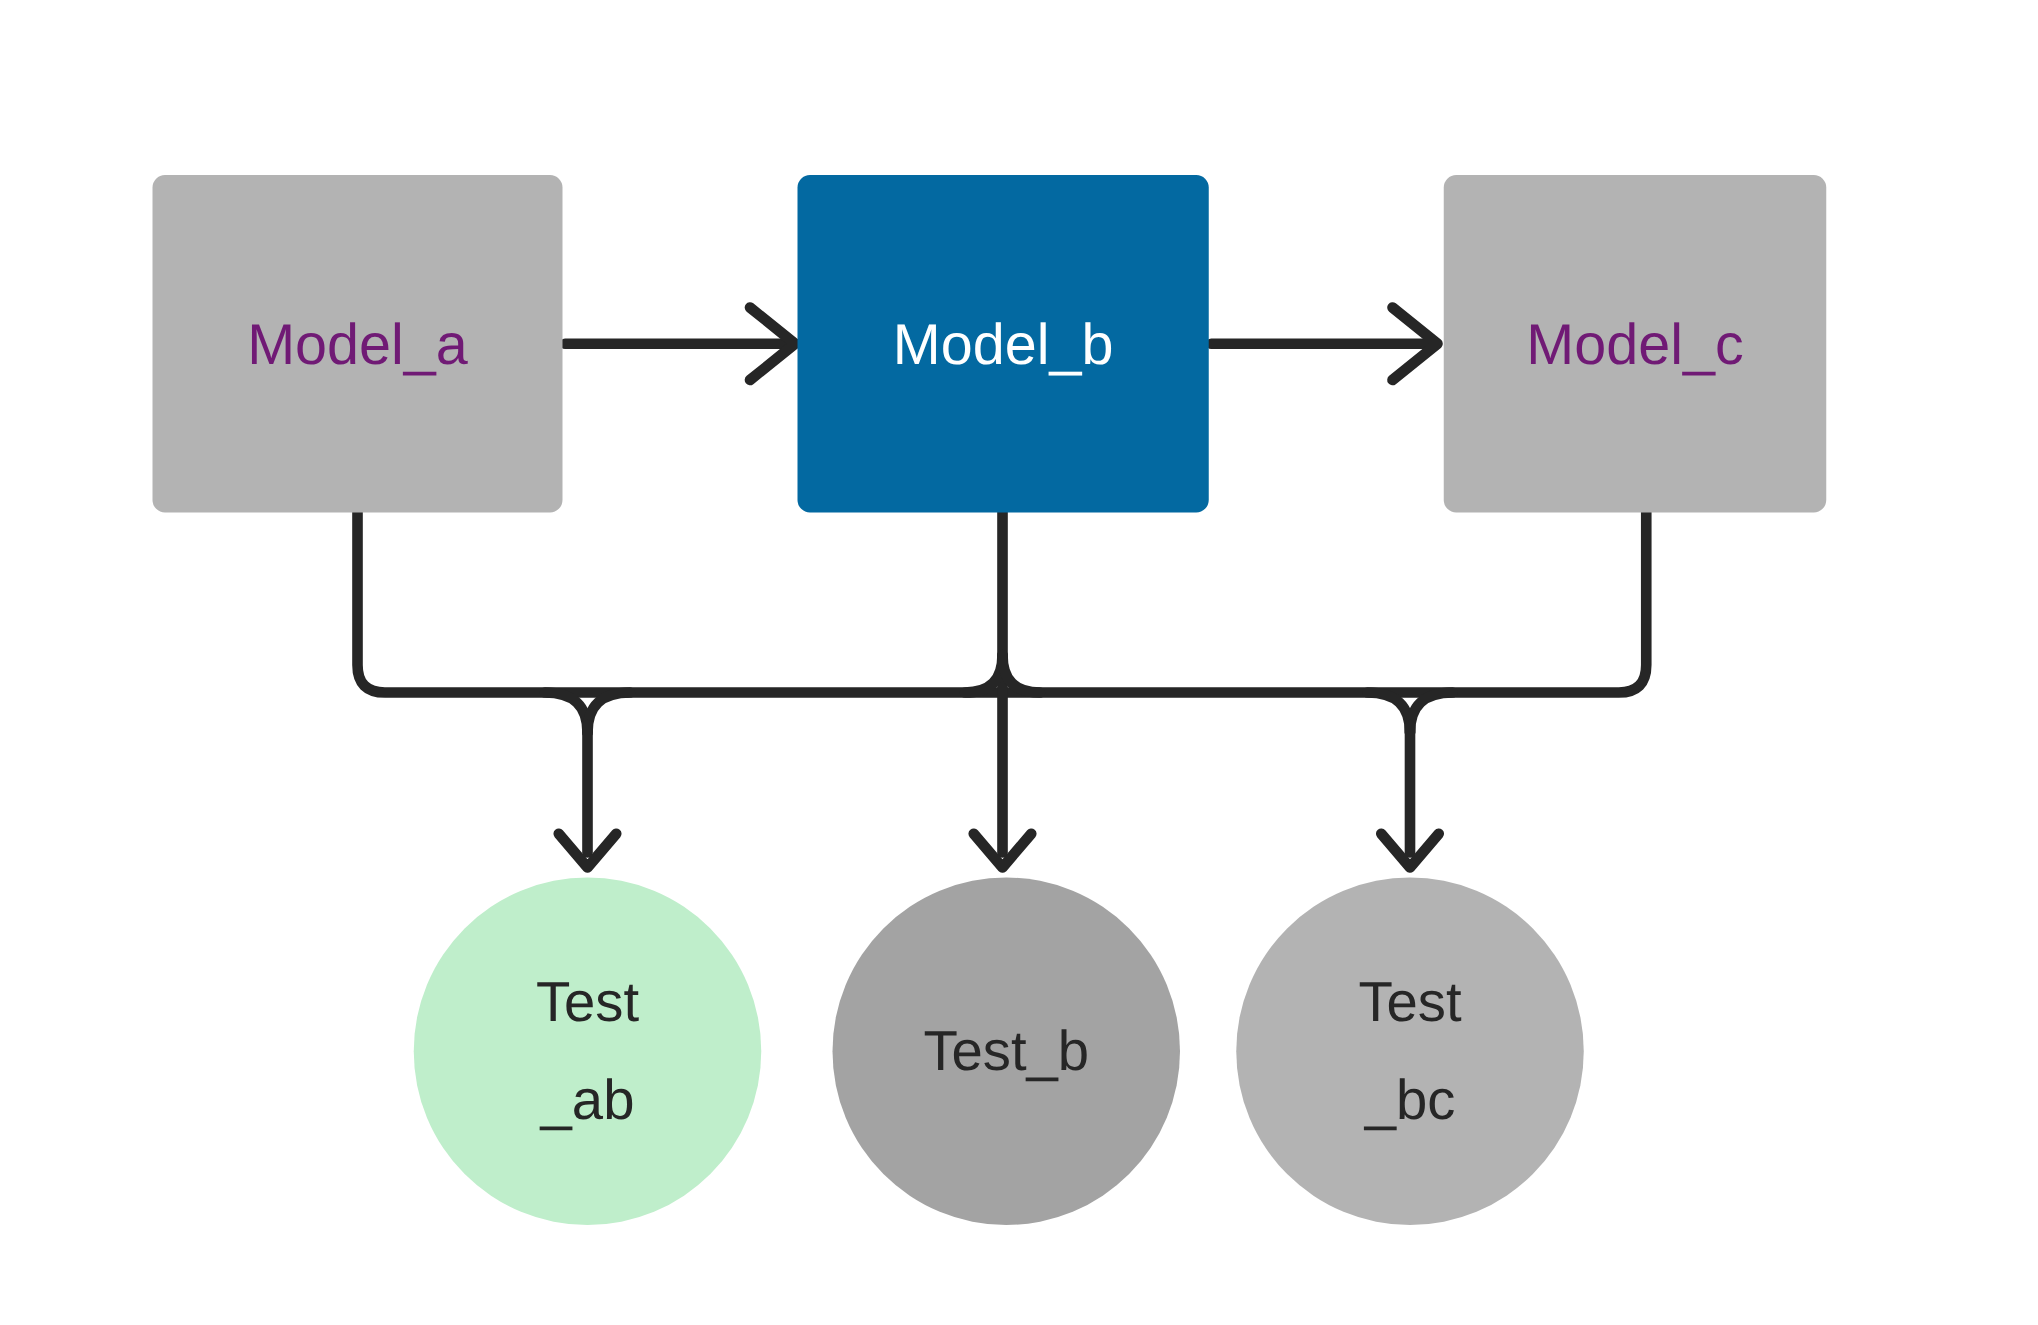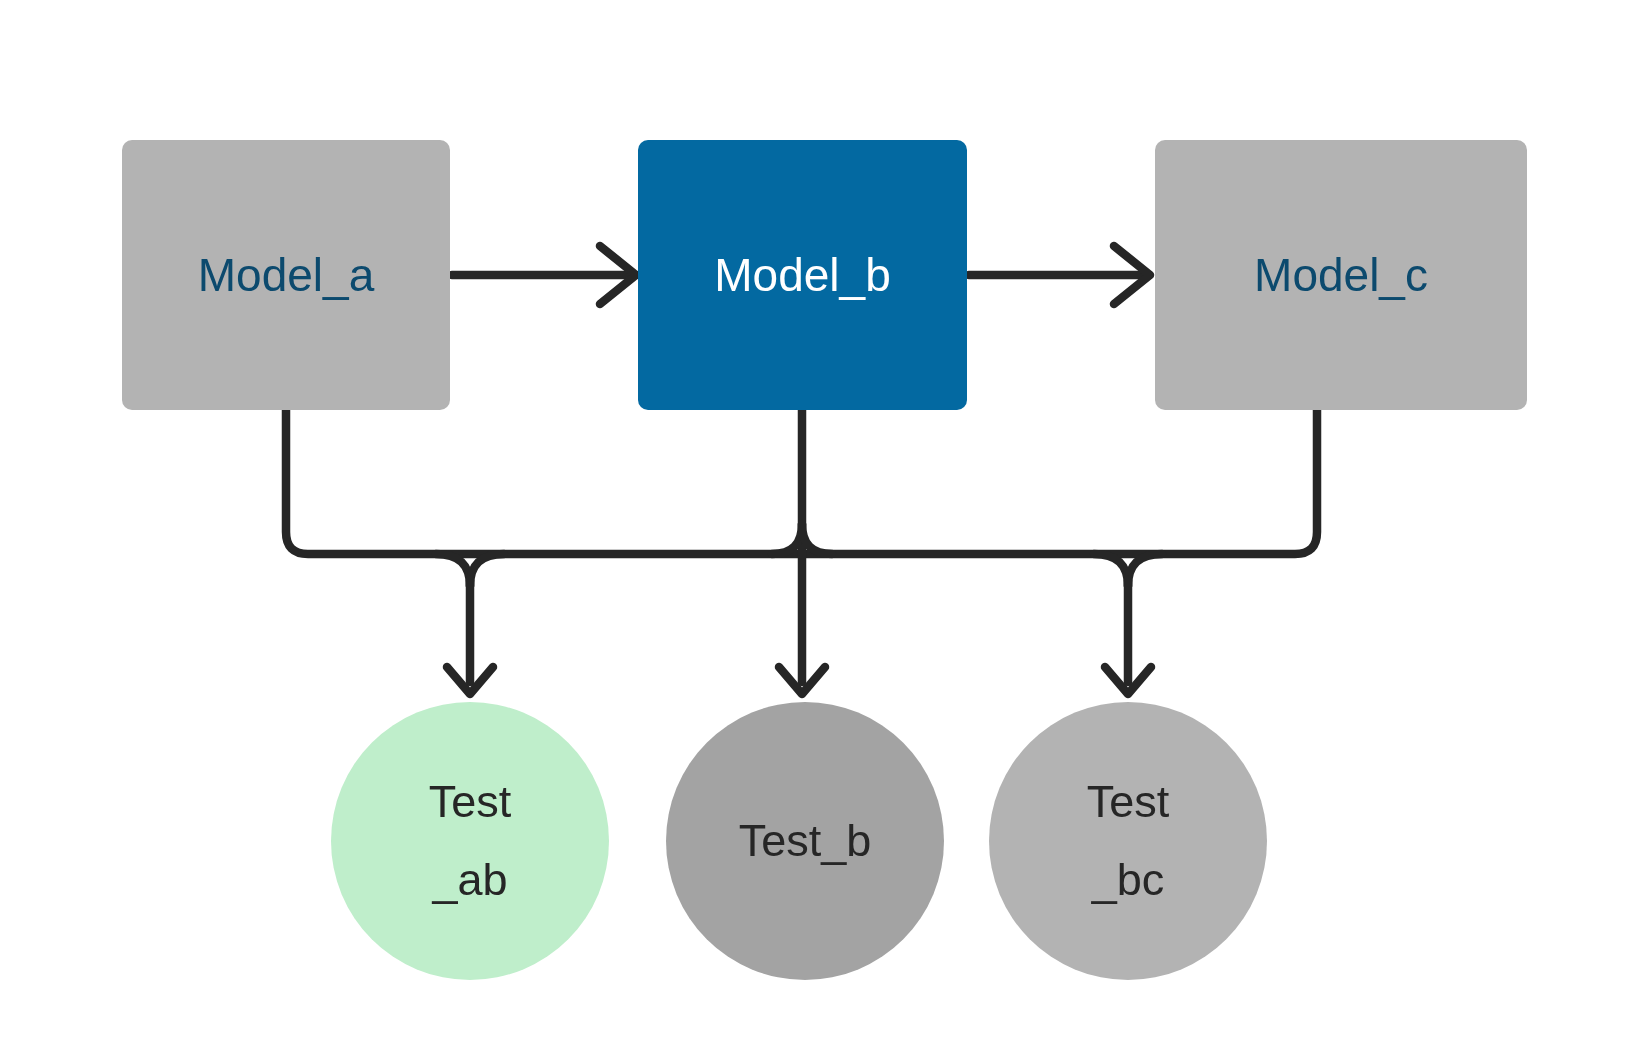--- a/index.html
+++ b/index.html
@@ -43,27 +43,27 @@
   .model-node {
     position: absolute;
     top: 140px;
     height: 270px;
     border-radius: 10px;
     display: flex;
     align-items: center;
     justify-content: center;
     font-size: 46px;
     font-weight: 500;
-    color: #0c4a6e;
+    color: #701a75;
   }
   .model-gray { background: #b3b3b3; }
   .model-blue { background: #0369a1; color: #ffffff; }
   .model-a { left: 122px; width: 328px; }
   .model-b { left: 638px; width: 329px; }
-  .model-c { left: 1155px; width: 372px; }
+  .model-c { left: 1155px; width: 306px; }
 
   .test-node {
     position: absolute;
     top: 702px;
     width: 278px;
     height: 278px;
     border-radius: 50%;
     display: flex;
     flex-direction: column;
     align-items: center;

